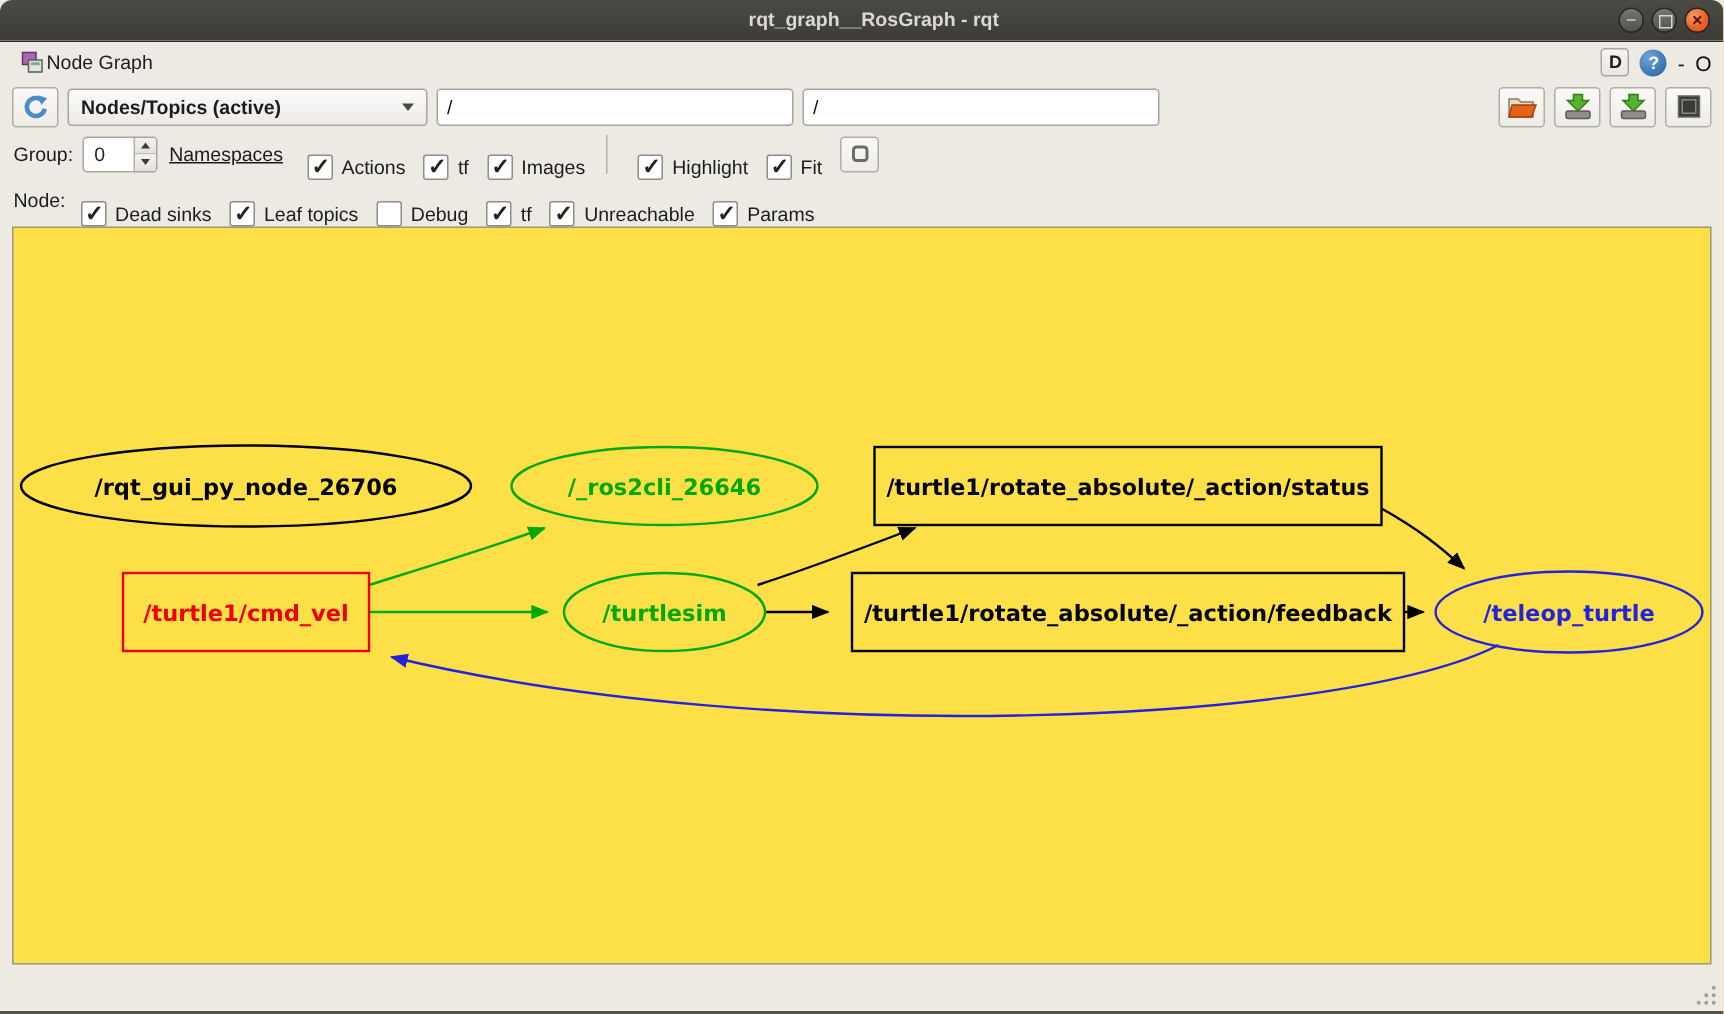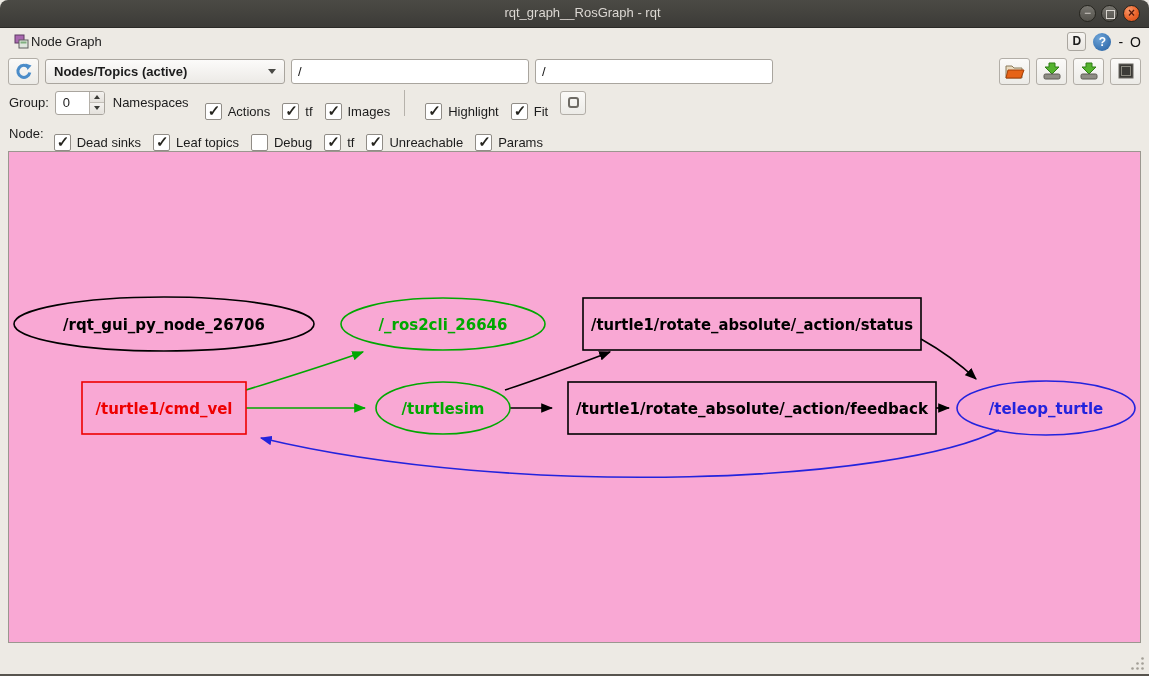--- a/index.html
+++ b/index.html
@@ -6,21 +6,21 @@
   html,body { width:1149px; height:676px; overflow:hidden; }
   body { font-family:"Liberation Sans", sans-serif; font-size:13px; color:#1c1c1c; background:#edeae4; }
 
   .window { width:1149px; height:676px; display:flex; flex-direction:column; background:#edeae4; }
 
   
   .titlebar { position:relative; height:28px; flex:0 0 28px;
     background:linear-gradient(#4b4a45,#3c3b37); border-radius:8px 8px 0 0;
     border-bottom:1px solid #2b2a27; }
   .titlebar .title { position:absolute; left:16px; right:0; top:5px; text-align:center;
-    color:#dcd8d3; font-weight:normal; font-size:13px; }
+    color:#dcd8d3; font-weight:bold; font-size:13px; }
   .winbtns { position:absolute; right:9px; top:5px; display:flex; gap:5px; }
   .wbtn { width:17px; height:17px; border-radius:50%; border:1px solid #26251f;
     background:linear-gradient(#787670,#53514b); color:#d9d5cf; text-align:center;
     font-size:12px; line-height:14px; cursor:default; position:relative; }
   .wbtn.max::after{ content:""; position:absolute; left:4px; top:4px; width:7px; height:7px;
     border:1px solid #d9d5cf; }
   .wbtn.close { background:radial-gradient(circle at 35% 30%, #f89a6d, #ea6228 55%, #cf4e1b);
     color:#54180a; font-weight:bold; }
 
   
@@ -56,32 +56,32 @@
   .rowlabel { margin-right:6px; }
   .spinbox { width:50px; height:24px; border:1px solid #a9a59e; border-radius:3px; background:#fff;
     display:flex; margin-right:8px; overflow:hidden; }
   .spin-val { flex:1; padding:3px 0 0 7px; }
   .spin-btns { width:15px; border-left:1px solid #b5b1aa; display:flex; flex-direction:column; }
   .spin-up, .spin-down { flex:1; background:linear-gradient(#f4f2ef,#e4e1dc);
     display:flex; align-items:center; justify-content:center; }
   .spin-up { border-bottom:1px solid #c2beb7; }
   .tri-up { width:0;height:0;border-left:3px solid transparent;border-right:3px solid transparent;border-bottom:4px solid #3a3a36; }
   .tri-down { width:0;height:0;border-left:3px solid transparent;border-right:3px solid transparent;border-top:4px solid #3a3a36; }
-  .ns-label { margin-right:4px; }
+  .ns-label { margin-right:4px;text-decoration:underline; }
   .cbg { display:flex; align-items:center; gap:6px; margin-left:12px;margin-top:17px; }
   .cb { width:17px; height:17px; background:#fff; border:1px solid #908c86; border-radius:2px;
     position:relative; flex:0 0 17px; }
   .cb.checked::after { content:"\2713"; position:absolute; left:2px; top:-2px;
     font-size:15px; font-weight:bold; color:#26251f; }
   .vsep { width:1px; height:26px; background:#b6b2ab; margin:0 8px 0 14px; }
   .fitbtn { width:26px; height:24px; margin-left:12px; }
   .fit-ic { width:11px; height:11px; border:2px solid #6e6b65; border-radius:3px; }
 
   
-  .canvas { margin:2px 8px 12px 8px; height:492px; background:#f9a8d4; border:1px solid #9b978f; }
+  .canvas { margin:2px 8px 12px 8px; height:492px; background:#fde047; border:1px solid #9b978f; }
   .gtext { font-family:"DejaVu Sans", sans-serif; font-weight:bold; font-size:15px; }
   .gnode { fill:none; stroke-width:1.6; }
   .gedge { fill:none; stroke-width:1.6; }
 
   
   .statusbar { flex:1; position:relative; border-bottom:2px solid #57544e; }
   .grip { position:absolute; right:4px; bottom:3px; }
 </style>
 </head>
 <body>

